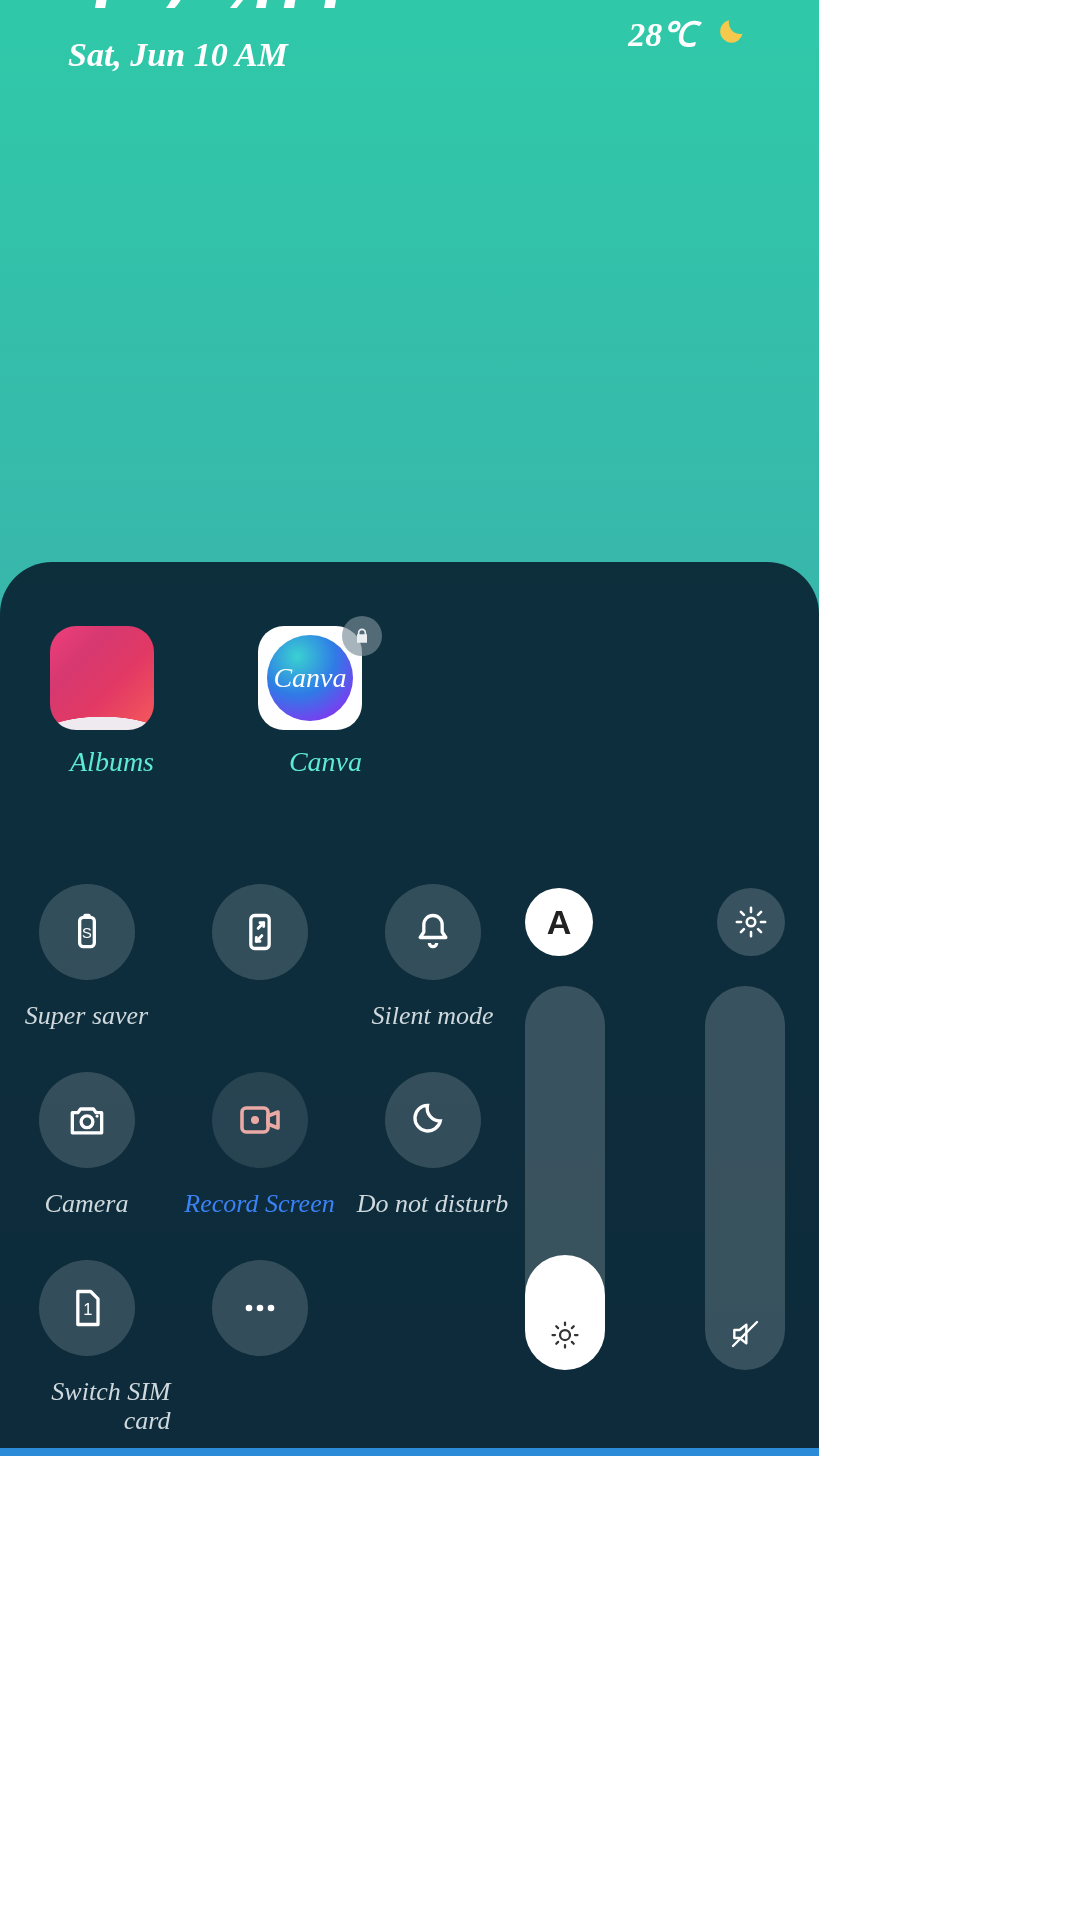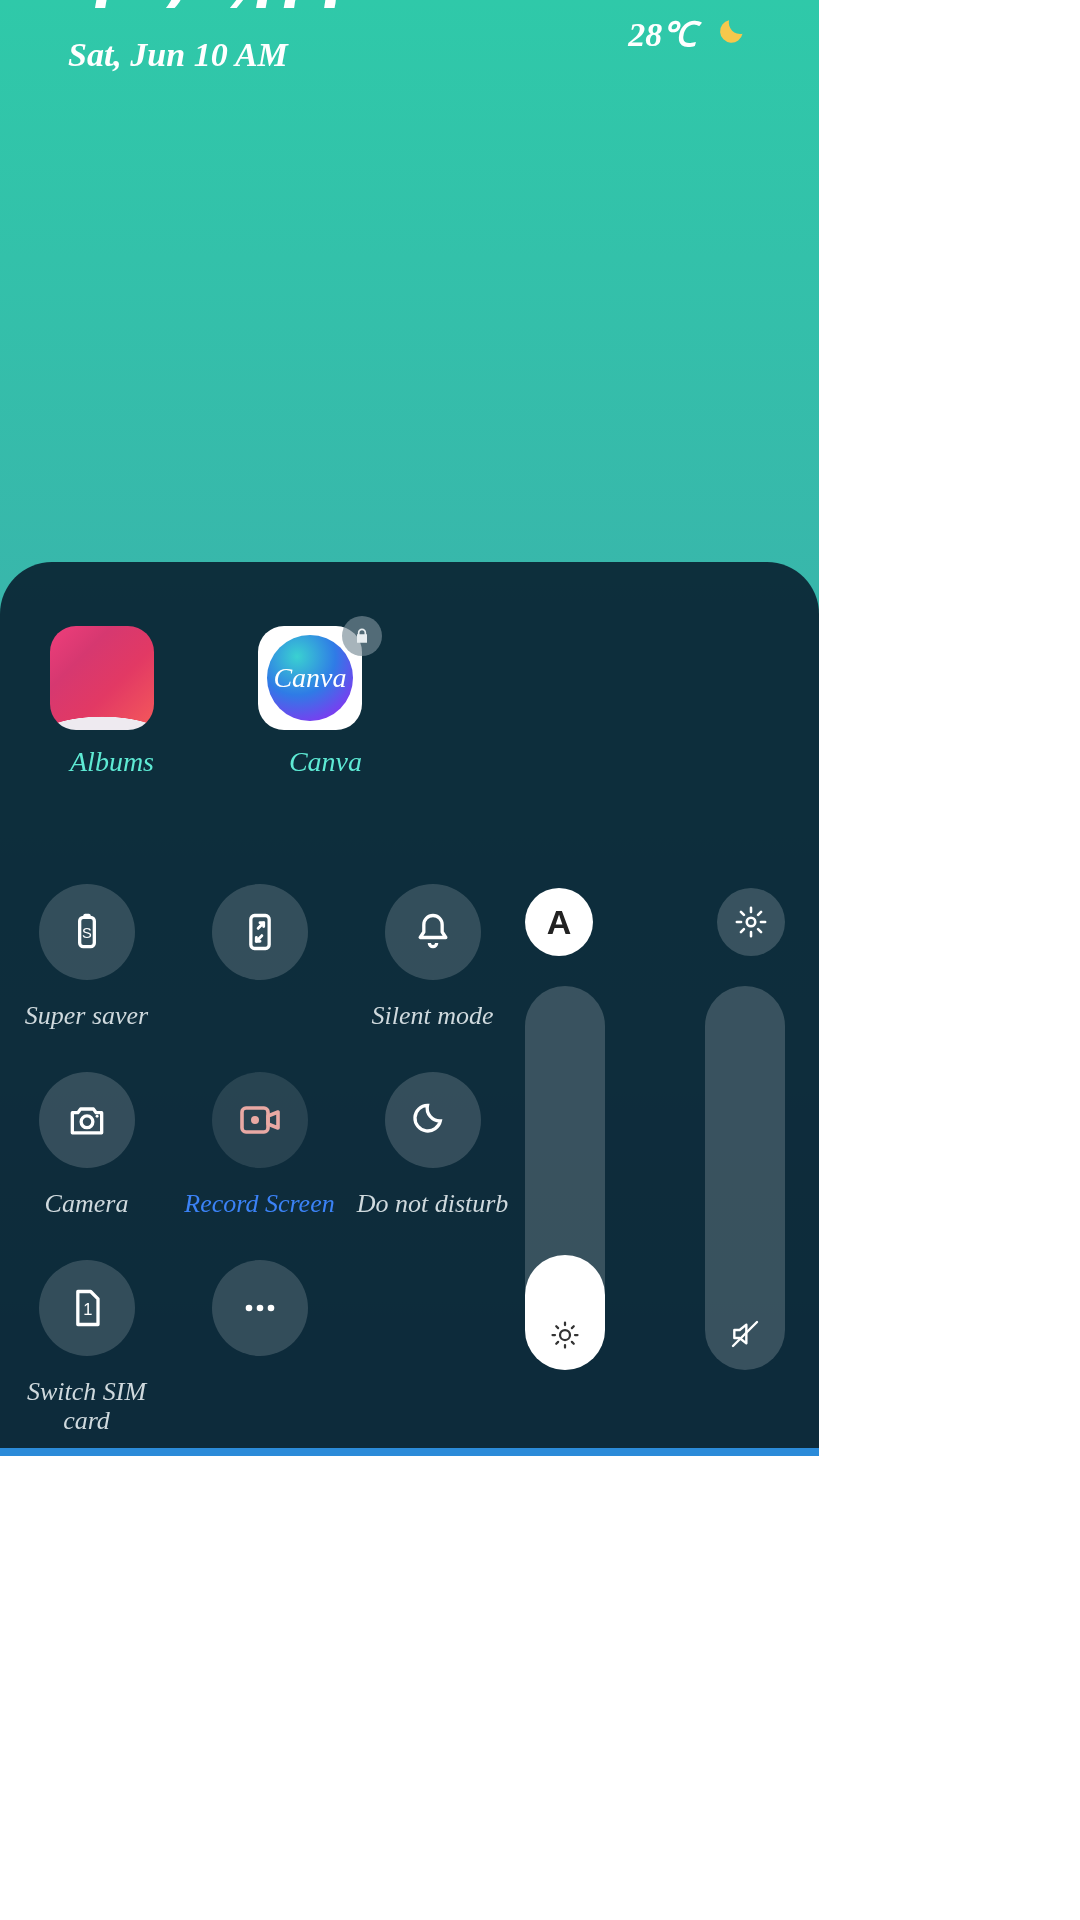--- a/index.html
+++ b/index.html
@@ -71,21 +71,21 @@
     grid-auto-rows: 188px;
     justify-content: space-around;
     padding: 12px 0 0 0;
   }
   .toggle { display:flex; flex-direction:column; align-items:center; position: relative;}
   .toggle-circle {
     width: 96px; height: 96px; border-radius: 50%;
     background: rgba(255,255,255,0.16);
     display:flex; align-items:center; justify-content:center;
   }
-  .toggle-label { margin-top: 22px; font-size: 26px; font-style: italic; text-align:center; line-height: 1.1; color: #cfd9dd;}
+  .toggle-label { margin-top: 22px; font-size: 26px; font-style: italic; text-align:right; line-height: 1.1; color: #cfd9dd;}
 
   .highlight-box {
     position:absolute;
     width: 220px; height: 206px;
     background: rgba(178, 45, 45, 0.78);
     border-radius: 30px;
     z-index: -1;
   }
   
 

